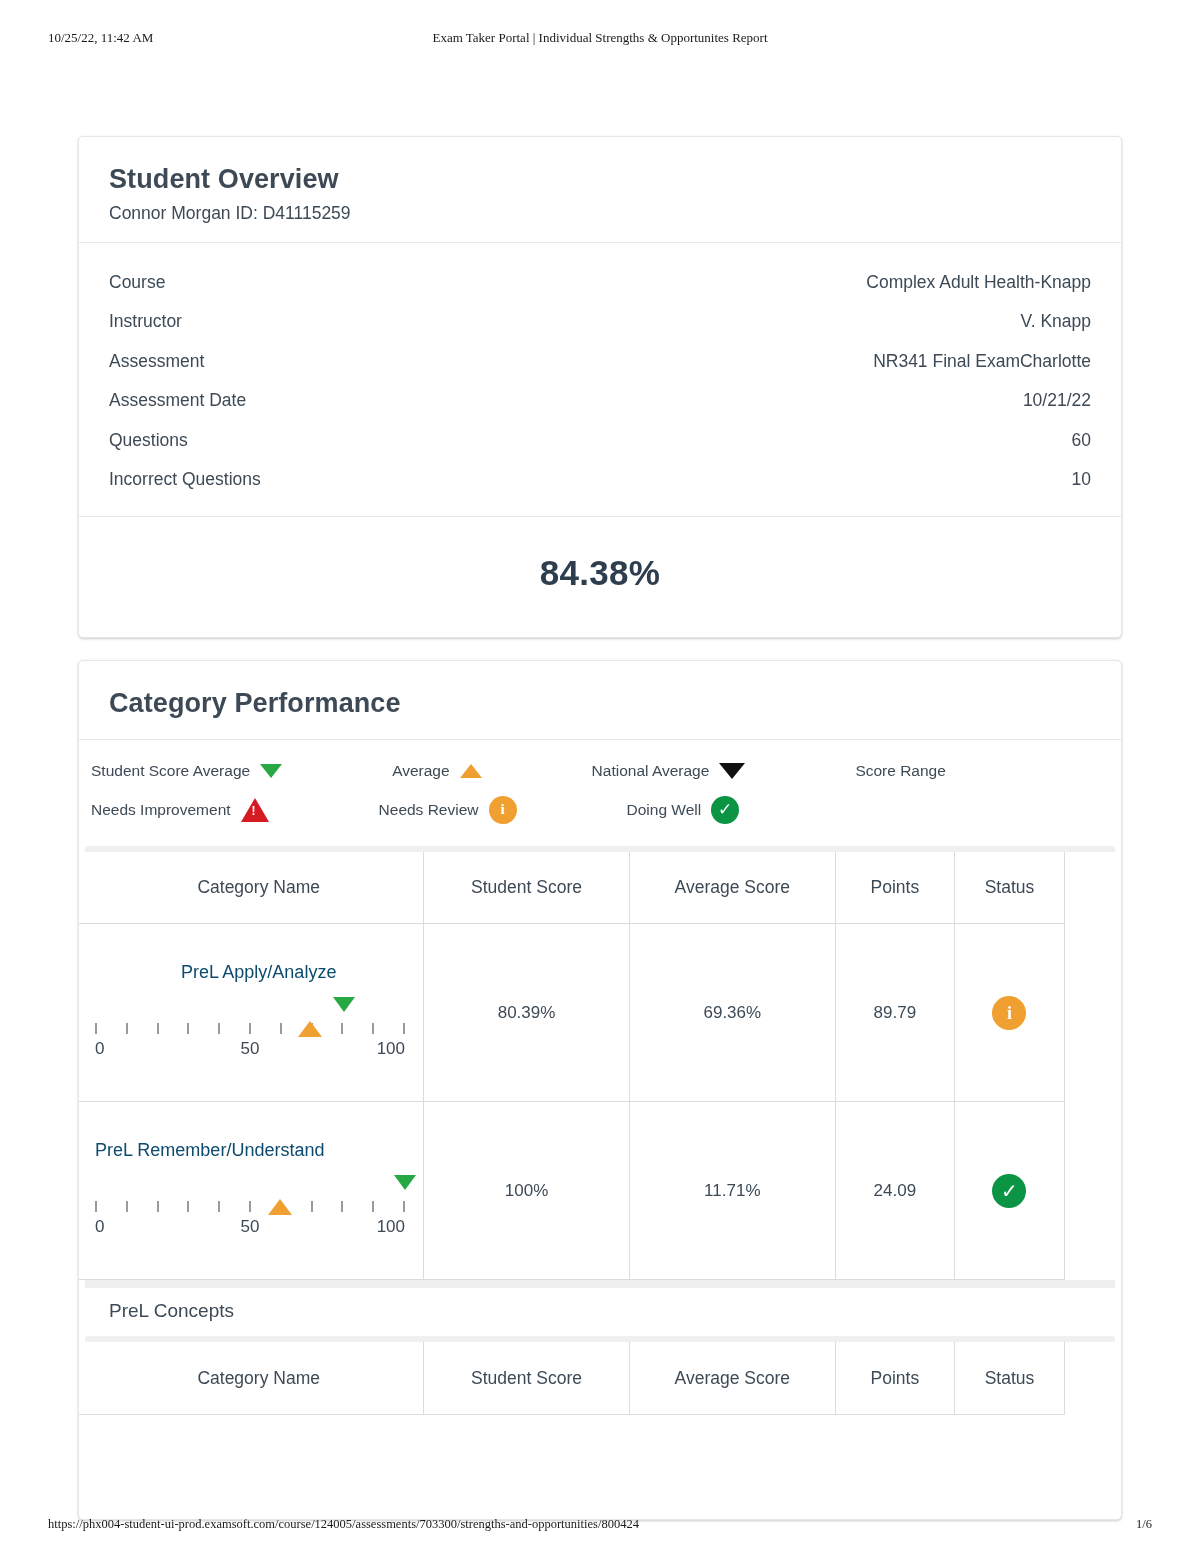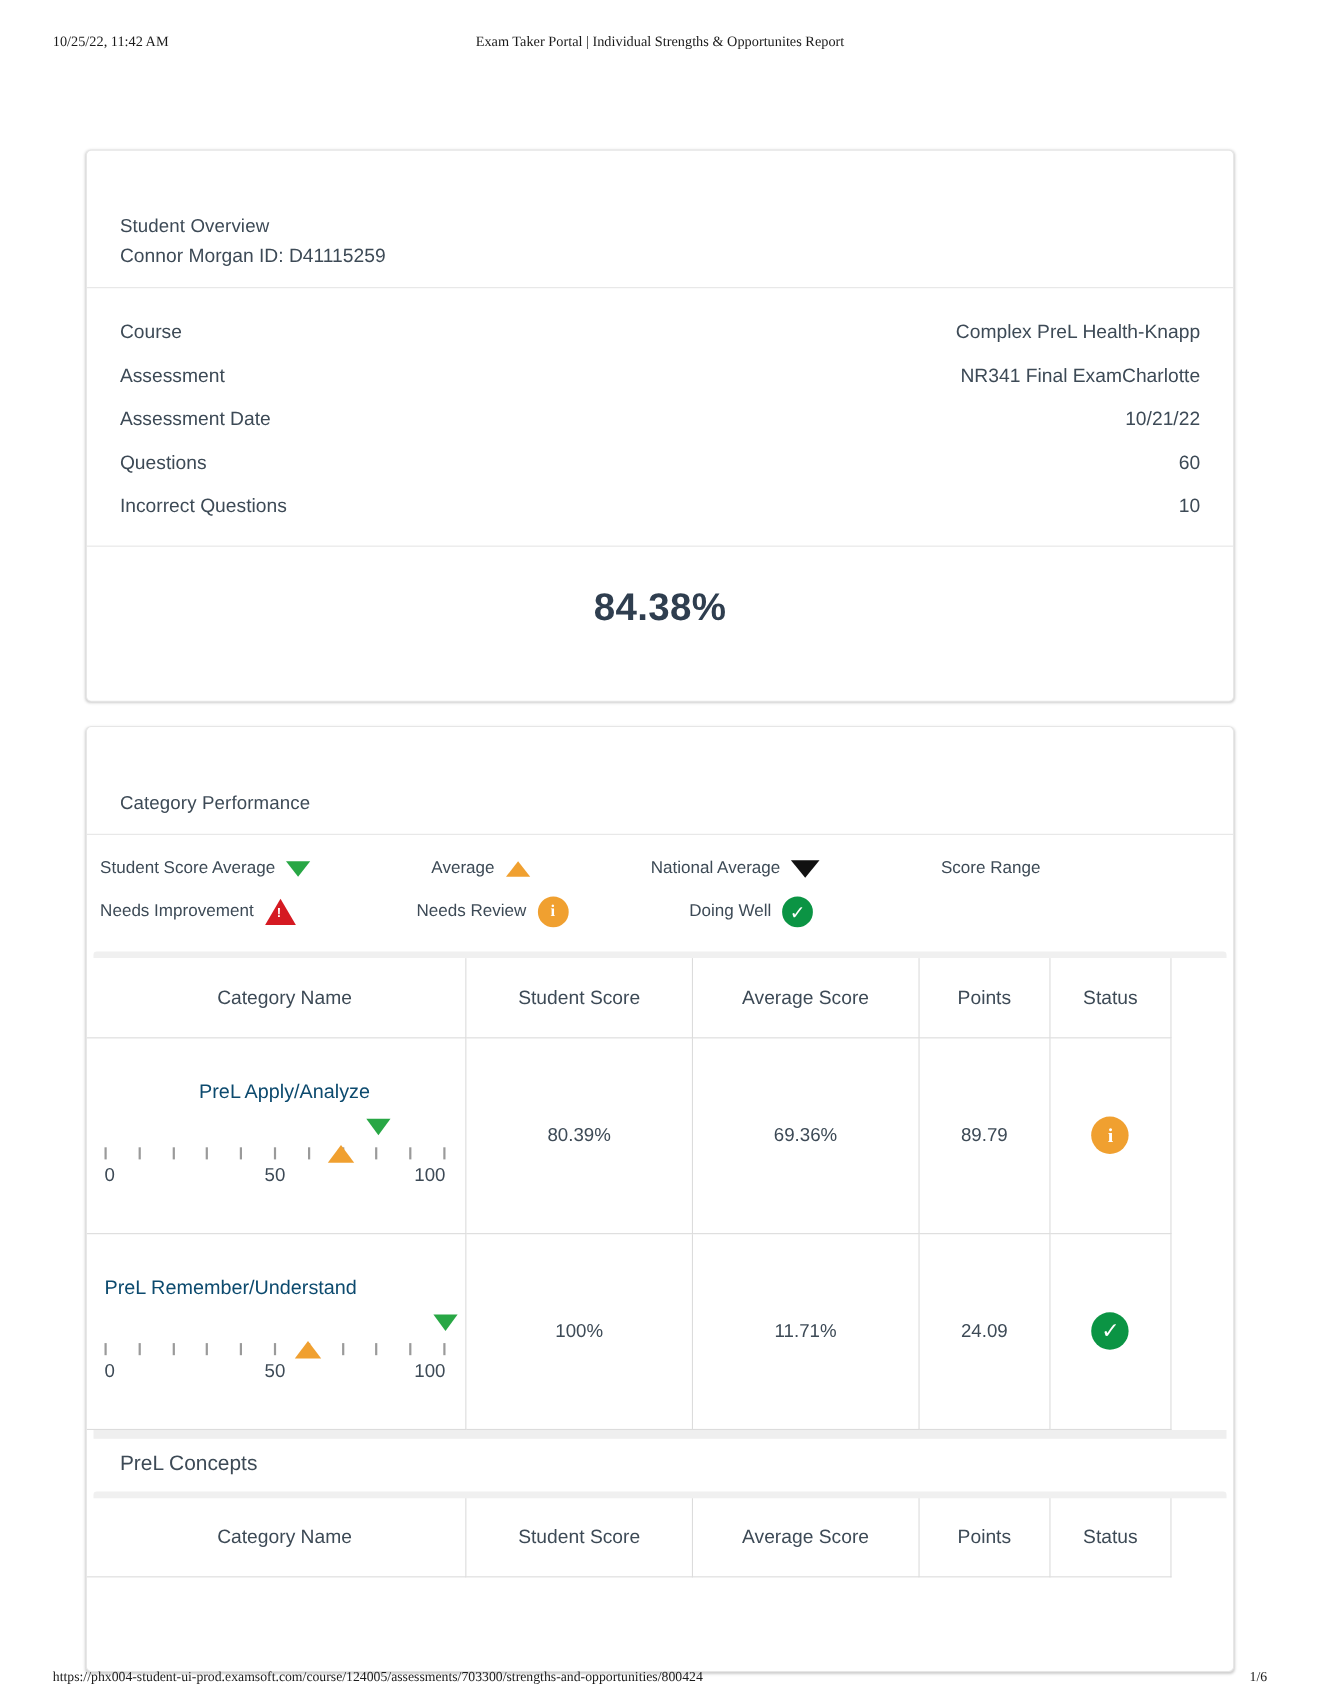--- a/index.html
+++ b/index.html
@@ -62,26 +62,25 @@
     box-shadow: 0 1px 3px rgba(0,0,0,0.13), 0 1px 2px rgba(0,0,0,0.08);
   }
   #student-overview-card { top: 136px; height: 502px; }
   #category-performance-card { top: 660px; height: 860px; }
 
   .card-head {
     padding: 26px 30px 18px 30px;
     border-bottom: 1px solid #e6e6e6;
   }
   .card-title {
-    font-size: 17px;
-    font-weight: 400;
+    font-size: 27px;
+    font-weight: 700;
     color: #3d4a56;
     letter-spacing: .1px;
     line-height: 1.25;
-    margin-top: 32px;
   }
   .card-subtitle {
     margin-top: 6px;
     font-size: 17.5px;
     color: #3d4a56;
     font-weight: 400;
   }
 
   
   .overview-body { padding: 20px 30px 16px 30px; }
@@ -316,21 +315,25 @@
 </div>
 
 <div class="card" id="student-overview-card">
   <div class="card-head">
     <div class="card-title">Student Overview</div>
     <div class="card-subtitle">Connor Morgan ID: D41115259</div>
   </div>
   <div class="overview-body">
     <div class="ov-row">
       <span class="ov-label">Course</span>
-      <span class="ov-value">Complex PreL Health-Knapp</span>
+      <span class="ov-value">Complex Adult Health-Knapp</span>
+    </div>
+    <div class="ov-row">
+      <span class="ov-label">Instructor</span>
+      <span class="ov-value">V. Knapp</span>
     </div>
     <div class="ov-row">
       <span class="ov-label">Assessment</span>
       <span class="ov-value">NR341 Final ExamCharlotte</span>
     </div>
     <div class="ov-row">
       <span class="ov-label">Assessment Date</span>
       <span class="ov-value">10/21/22</span>
     </div>
     <div class="ov-row">

